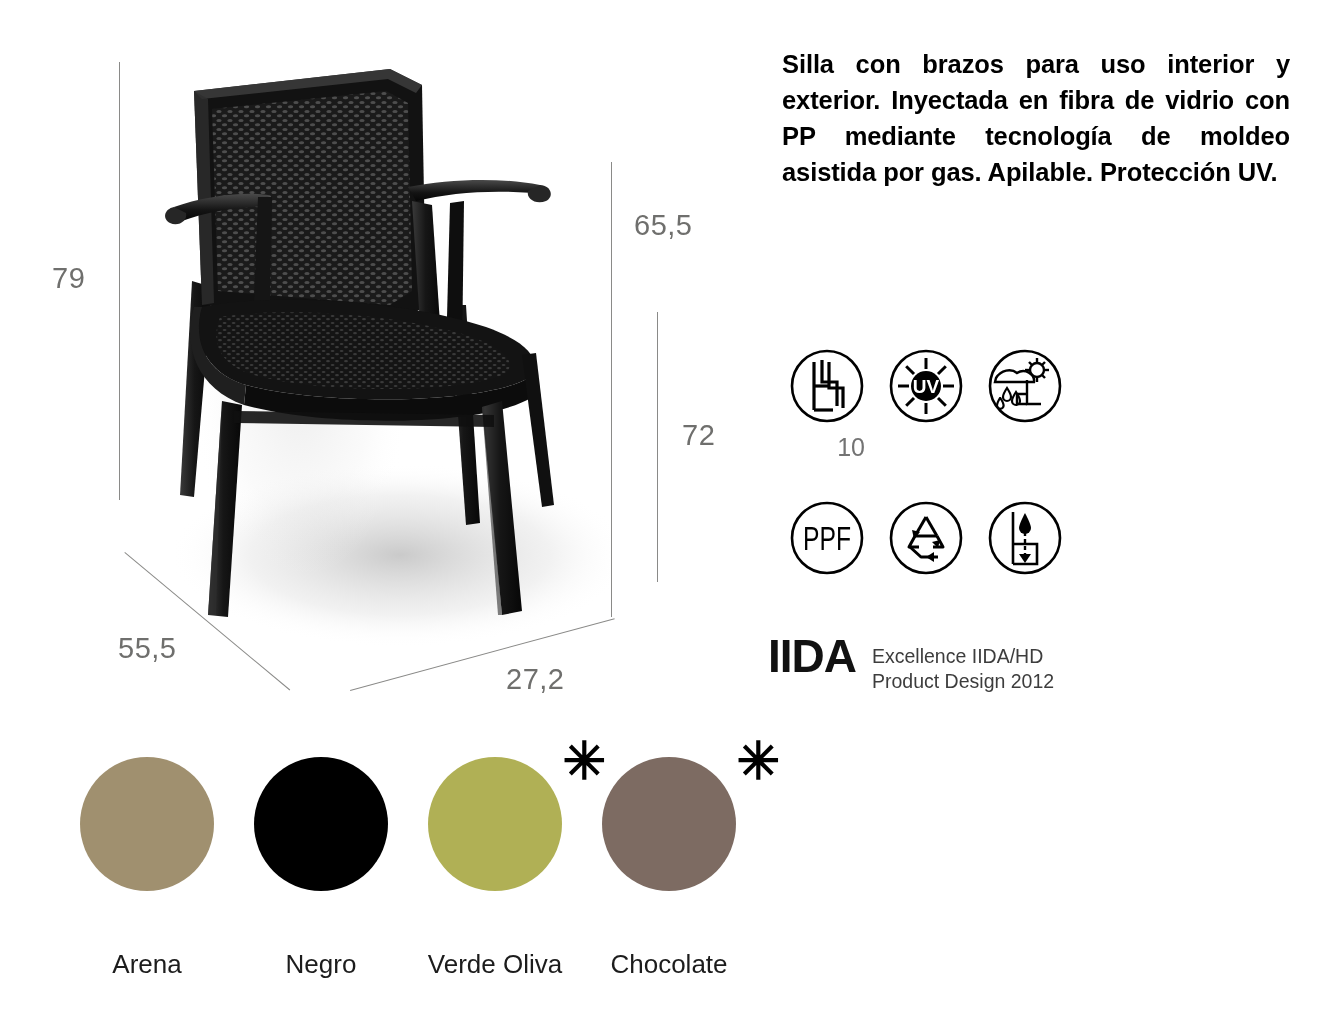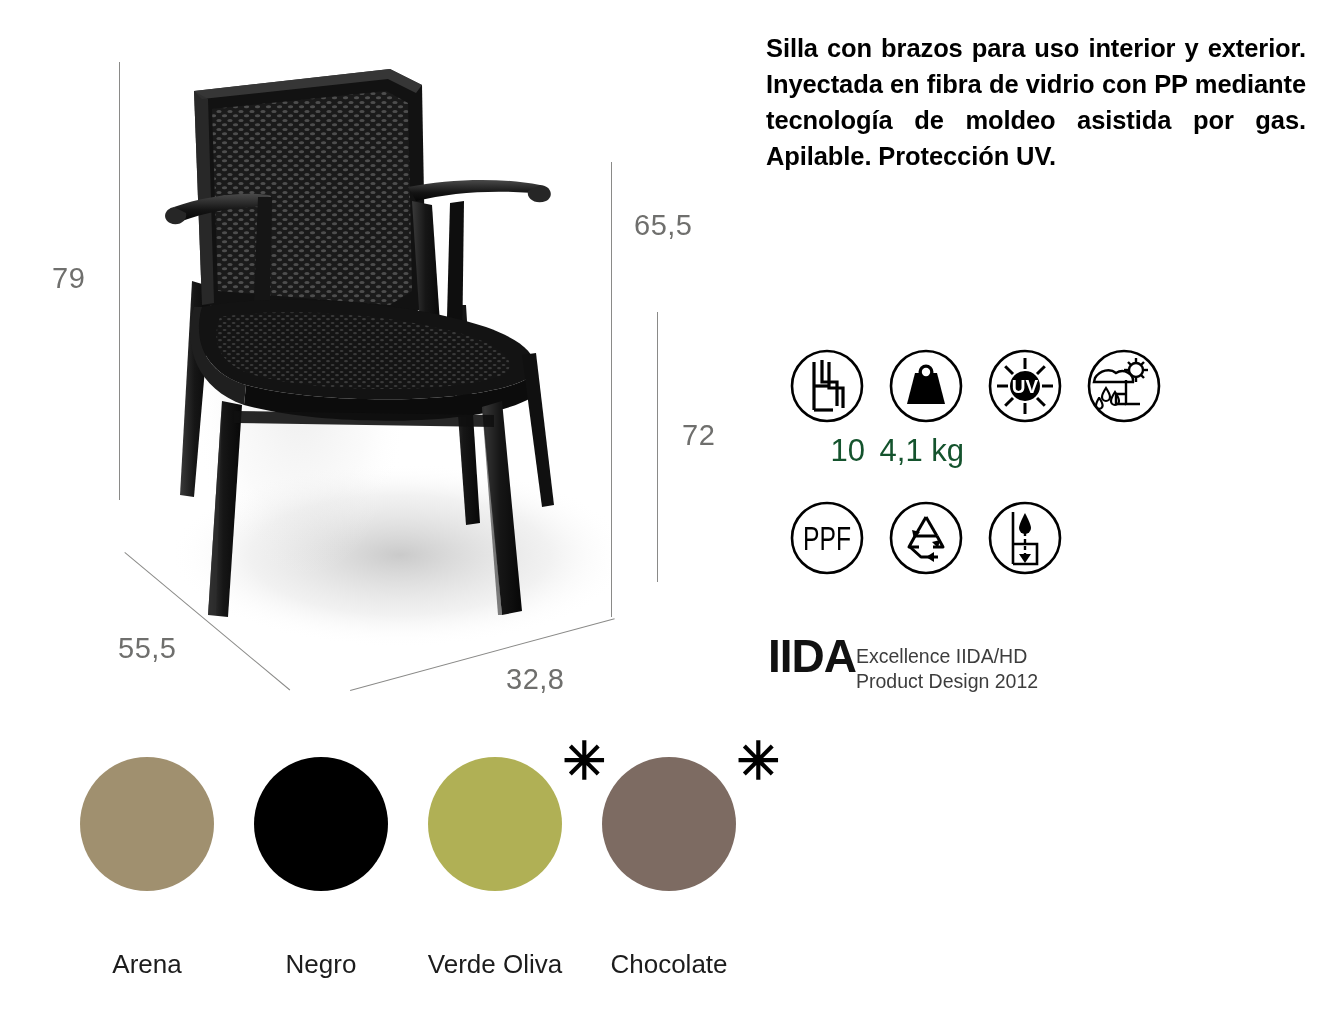--- a/index.html
+++ b/index.html
@@ -58,55 +58,56 @@
     left: 766px; top: 30px;
     width: 540px;
   }
 
   #description {
     font-size: 25.5px;
     line-height: 36px;
     font-weight: bold;
     color: #000000;
     text-align: justify;
-    margin: 0;
+    margin: 16px;
     letter-spacing: -0.1px;
   }
 
   .icon-row {
     display: flex;
     gap: 0px;
   }
   .icon-cell {
     width: 99px;
     display: flex;
     flex-direction: column;
     align-items: flex-end;
   }
   .icon-badge {
     width: 76px; height: 76px;
   }
   .icon-badge svg { display: block; width: 76px; height: 76px; }
   .icon-caption {
     margin-top: 9px;
-    font-size: 31px;
-    color: #14532d;
+    font-size: 25px;
+    color: #737373;
     white-space: nowrap;
     font-family: "Liberation Sans", sans-serif;
   }
 
   #icons-row-1 { position: absolute; left: 766px; top: 348px; }
   #icons-row-2 { position: absolute; left: 766px; top: 500px; }
 
   
   #award {
     position: absolute;
     left: 768px; top: 618px;
     display: flex;
     align-items: center;
+    gap: 16px;
   }
   #award-logo {
     font-size: 46px;
     font-weight: bold;
     letter-spacing: -1px;
     color: #111111;
     font-family: "Liberation Sans", sans-serif;
     line-height: 1;
   }
   #award-text {
@@ -167,21 +168,21 @@
   <div class="dim-line vert" style="left:611px; top:162px; height:455px;"></div>
   <div class="dim-label" style="left:634px; top:209px;">65,5</div>
 
   <div class="dim-line vert" style="left:657px; top:312px; height:270px;"></div>
   <div class="dim-label" style="left:682px; top:419px;">72</div>
 
   <div class="dim-diag" style="left:125px; top:552px; width:215px; transform: rotate(39.8deg);"></div>
   <div class="dim-label" style="left:118px; top:632px;">55,5</div>
 
   <div class="dim-diag" style="left:350px; top:690px; width:274px; transform: rotate(-15.2deg);"></div>
-  <div class="dim-label" style="left:506px; top:663px;">32,8</div>
+  <div class="dim-label" style="left:506px; top:663px;">27,2</div>
 
   <div id="chair-figure">
     <svg id="chair-svg" viewBox="0 0 460 600" xmlns="http://www.w3.org/2000/svg">
       <defs>
 
         <pattern id="meshPat" width="11" height="9" patternUnits="userSpaceOnUse">
           <rect width="11" height="9" fill="#1a1a1a"></rect>
           <ellipse cx="3" cy="2.4" rx="2.6" ry="1.5" fill="#4e4e4e"></ellipse>
           <ellipse cx="8.5" cy="6.8" rx="2.6" ry="1.5" fill="#4e4e4e"></ellipse>
         </pattern>
@@ -266,31 +267,20 @@
           <path d="M33 12 L33 34 L48 34 L48 58"></path>
           <path d="M40 14 L40 40 L54 40 L54 60"></path>
           <path d="M25 38 L40 38"></path>
           <path d="M25 62 L44 62"></path>
         </g>
       </svg>
     </span>
     <span class="icon-caption">10</span>
   </div>
 
-  <div class="icon-cell">
-    <span class="icon-badge">
-      <svg viewBox="0 0 76 76" xmlns="http://www.w3.org/2000/svg">
-        <circle cx="38" cy="38" r="35" fill="none" stroke="#000" stroke-width="2.6"></circle>
-        <path d="M27 25 L49 25 L57 56 L19 56 Z" fill="#000"></path>
-        <circle cx="38" cy="24" r="7.5" fill="#000"></circle>
-        <circle cx="38" cy="24" r="4.2" fill="#fff"></circle>
-      </svg>
-    </span>
-    <span class="icon-caption">4,1 kg</span>
-  </div>
 
   <div class="icon-cell">
     <span class="icon-badge">
       <svg viewBox="0 0 76 76" xmlns="http://www.w3.org/2000/svg">
         <circle cx="38" cy="38" r="35" fill="none" stroke="#000" stroke-width="2.6"></circle>
         <g stroke="#000" stroke-width="3" stroke-linecap="butt">
           <path d="M38 10 L38 21"></path>
             <path d="M38 55 L38 66"></path>
           <path d="M10 38 L21 38"></path>
             <path d="M55 38 L66 38"></path>

